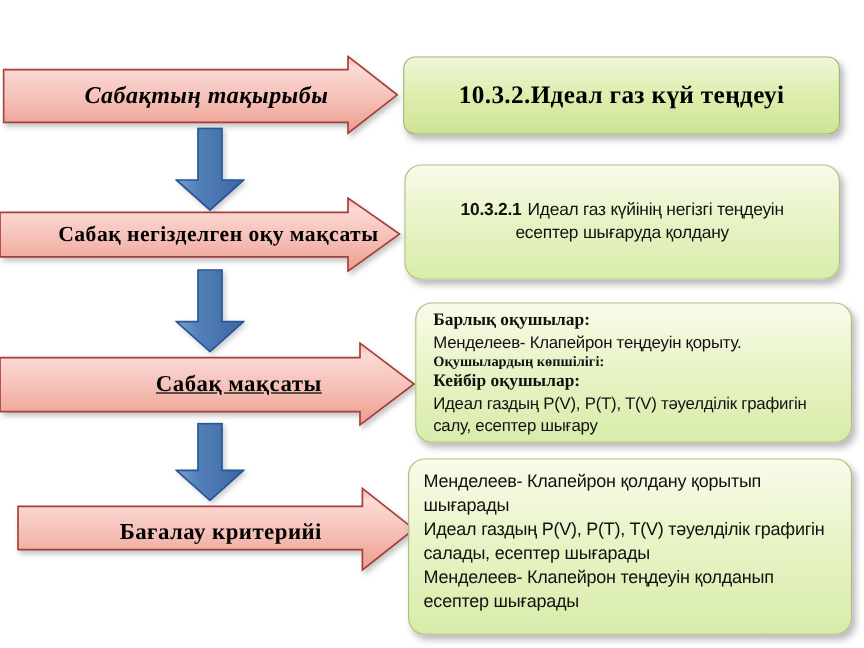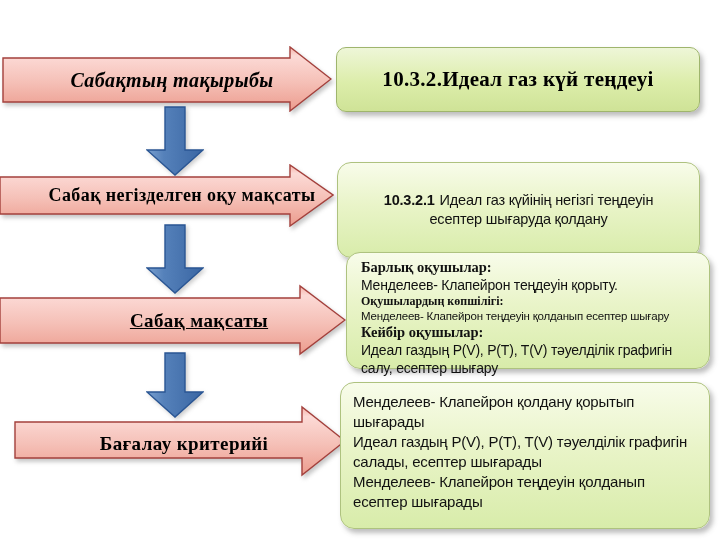--- a/index.html
+++ b/index.html
@@ -84,21 +84,21 @@
     </svg>
   </div>
 
   <div class="step" style="left:0;top:164px;width:334px;height:63px;">
     <svg width="334" height="63" viewBox="0 0 334 63">
       <polygon points="0,13 290,13 290,1 333,31 290,62 290,50 0,50" fill="url(#pinkGrad)" stroke="#a4403c" stroke-width="1.4"></polygon>
     </svg>
     <div class="step-label" style="left:0;top:13px;width:316px;height:37px;font-size:18px;">Сабақ негізделген оқу мақсаты</div>
   </div>
 
-  <div class="gbox objective-box" style="left:337px;top:137px;width:363px;height:96px;margin-top:25px;">
+  <div class="gbox objective-box" style="left:337px;top:137px;width:363px;height:96px;">
     <div>
       <span class="code">10.3.2.1</span><span>Идеал газ күйінің негізгі теңдеуін есептер шығаруда қолдану</span>
     </div>
   </div>
 
   <div class="down-arrow" style="left:146px;top:224px;">
     <svg width="58" height="70" viewBox="0 0 58 70">
       <polygon points="19,1 39,1 39,44 57,44 29,69 1,44 19,44" fill="url(#blueGrad)" stroke="#2a5694" stroke-width="1.4"></polygon>
     </svg>
   </div>
@@ -107,21 +107,20 @@
     <svg width="346" height="72" viewBox="0 0 346 72">
       <polygon points="0,14 300,14 300,2 345,36 300,70 300,59 0,59" fill="url(#pinkGrad)" stroke="#a4403c" stroke-width="1.4"></polygon>
     </svg>
     <div class="step-label" style="left:20px;top:14px;width:310px;height:45px;font-size:19px;text-decoration:underline;">Сабақ мақсаты</div>
   </div>
 
   <div class="gbox goal-box" style="left:346px;top:252px;width:364px;height:117px;">
     <div class="hd md">Барлық оқушылар:</div>
     <div class="md">Менделеев- Клапейрон теңдеуін қорыту.</div>
     <div class="hd sm">Оқушылардың көпшілігі:</div>
-    <div class="sm">Менделеев- Клапейрон теңдеуін қолданып есептер шығару</div>
     <div class="hd md">Кейбір оқушылар:</div>
     <div class="md">Идеал газдың P(V), P(T), T(V) тәуелділік графигін салу, есептер шығару</div>
   </div>
 
   <div class="down-arrow" style="left:146px;top:352px;">
     <svg width="58" height="66" viewBox="0 0 58 66">
       <polygon points="19,1 39,1 39,40 57,40 29,65 1,40 19,40" fill="url(#blueGrad)" stroke="#2a5694" stroke-width="1.4"></polygon>
     </svg>
   </div>
 

